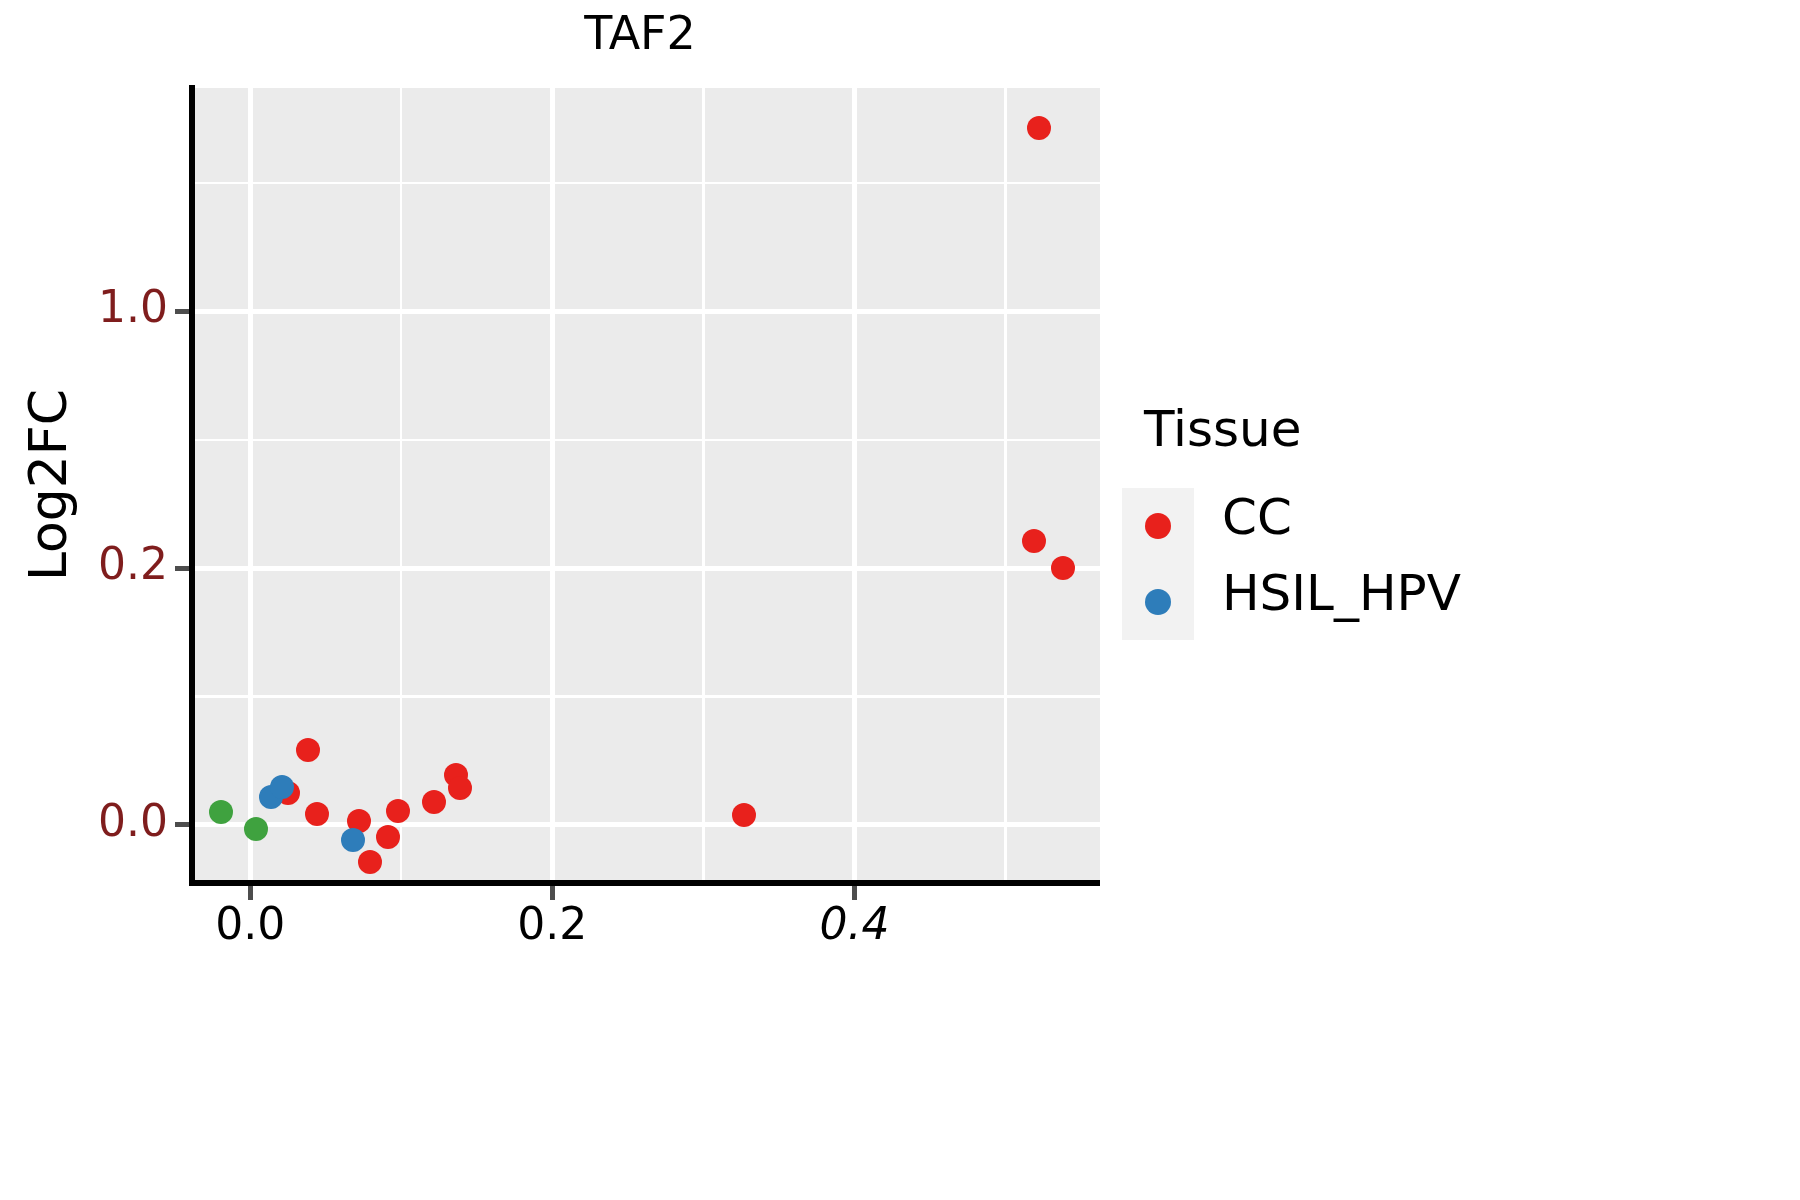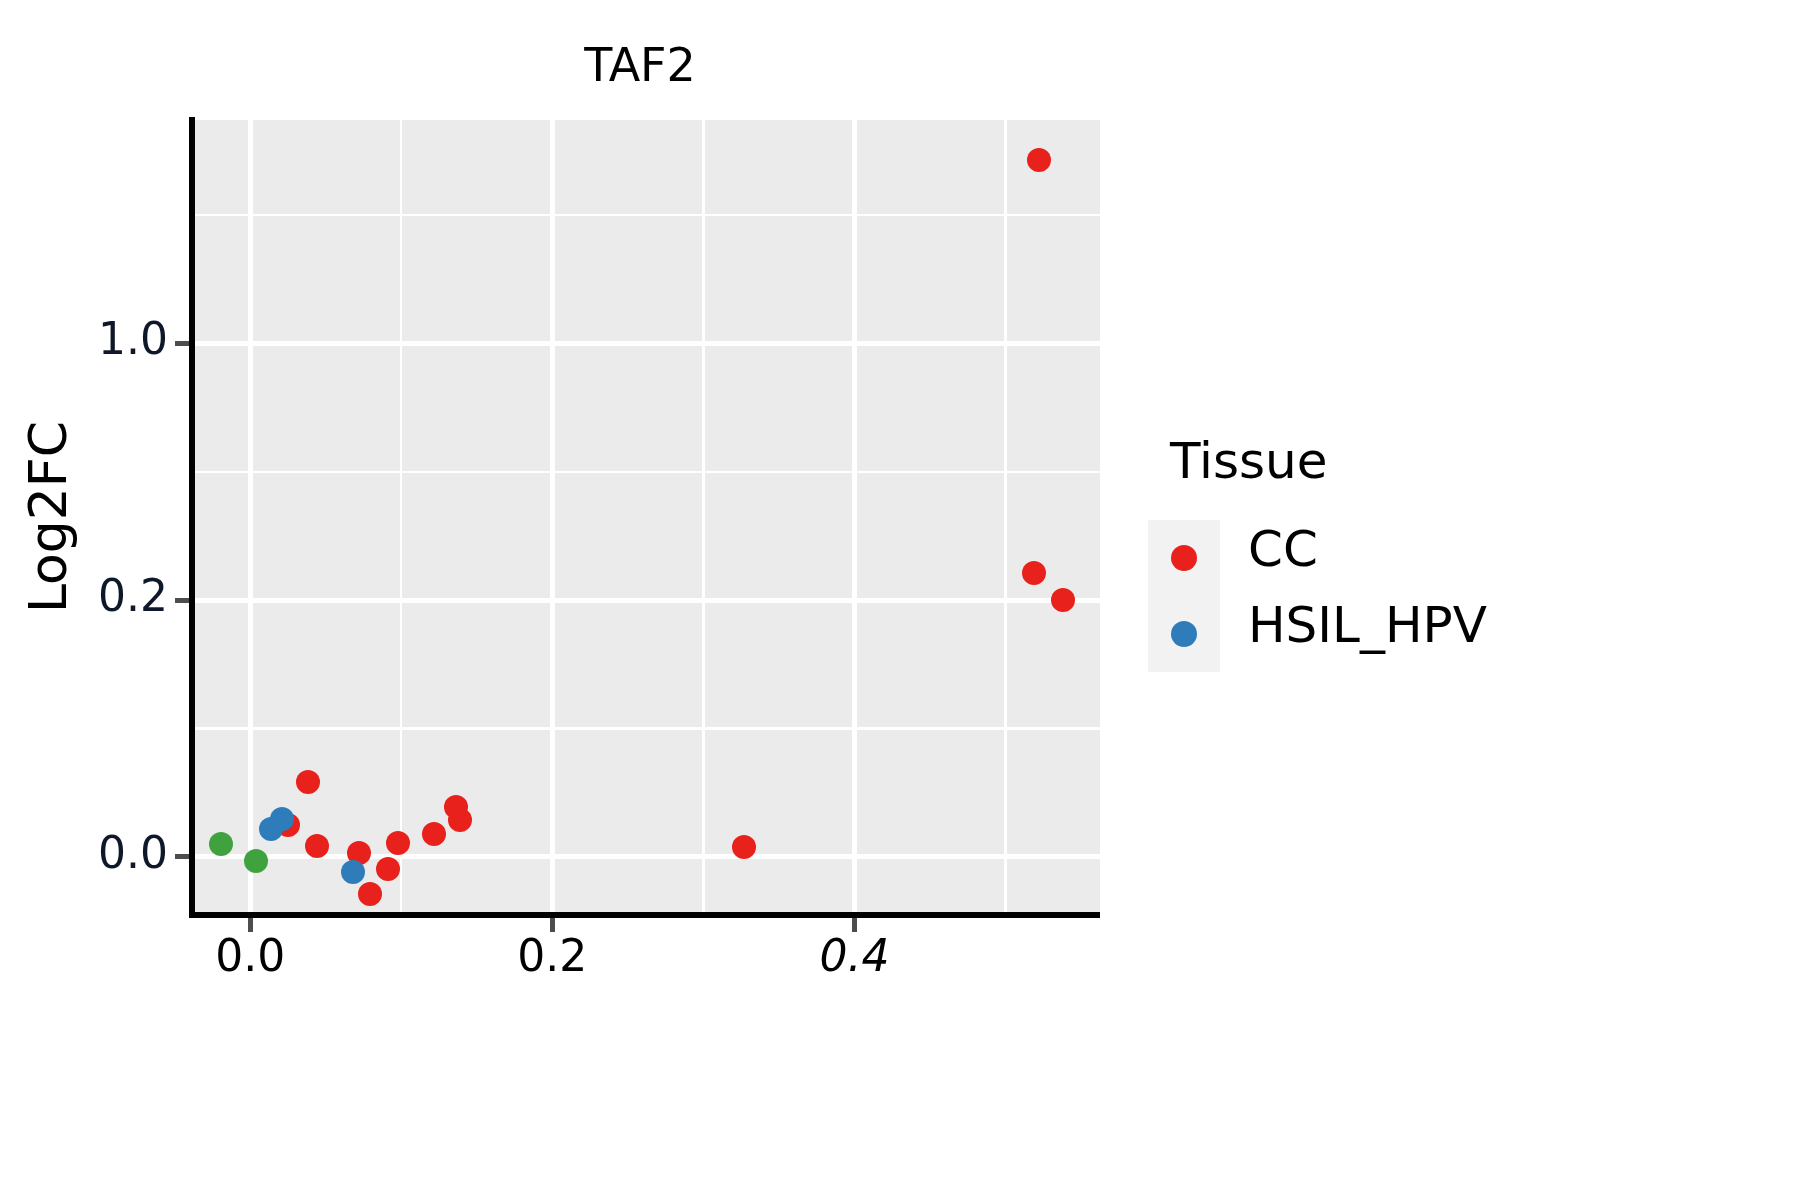--- a/index.html
+++ b/index.html
@@ -3,21 +3,21 @@
 <meta charset="utf-8">
 <style>
   html,body{margin:0;padding:0;}
   body{
     width:1800px;height:1200px;
     background:#ffffff;
     font-family:"DejaVu Sans", sans-serif;
     overflow:hidden;
     position:relative;
   }
-  #root{position:absolute;inset:0;margin-top:32px;}
+  #root{position:absolute;inset:0;}
 
   
   .chart-title{
     position:absolute;
     left:0; top:8px;
     width:1280px;
     text-align:center;
     font-size:46px;
     color:#000000;
     font-family:"DejaVu Sans", sans-serif;
@@ -63,21 +63,21 @@
     background:#4D4D4D;
     top:886px;
   }
 
   
   .ytick-label{
     position:absolute;
     right:1632px;
     text-align:center;
     font-size:44px;
-    color:#0f172a;
+    color:#7f1d1d;
     white-space:nowrap;
   }
   .xtick-label{
     position:absolute;
     top:898px;
     font-size:44px;
     color:#000000;
     text-align:center;
     white-space:nowrap;
     transform:translateX(-50%);
@@ -106,21 +106,21 @@
   .pt{
     position:absolute;
     width:24px;height:24px;
     border-radius:50%;
     transform:translate(-50%,-50%);
   }
 
   
   .legend{
     position:absolute;
-    left:1148px; top:400px;
+    left:1122px; top:400px;
     width:500px;
   }
   .legend-title{
     font-size:50px;
     color:#000000;
     margin:0 0 30px 22px;
     white-space:nowrap;
   }
   .legend-row{
     display:flex;

